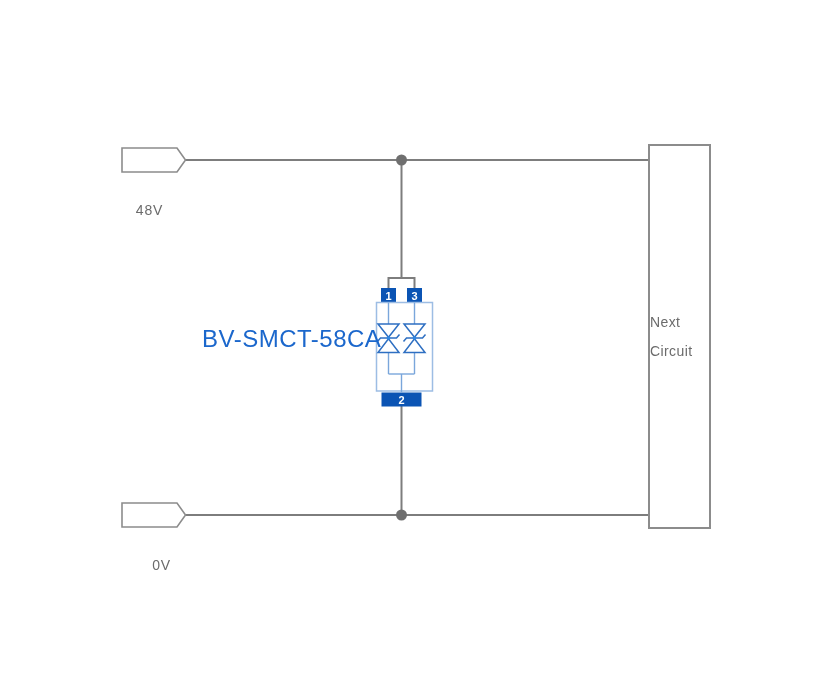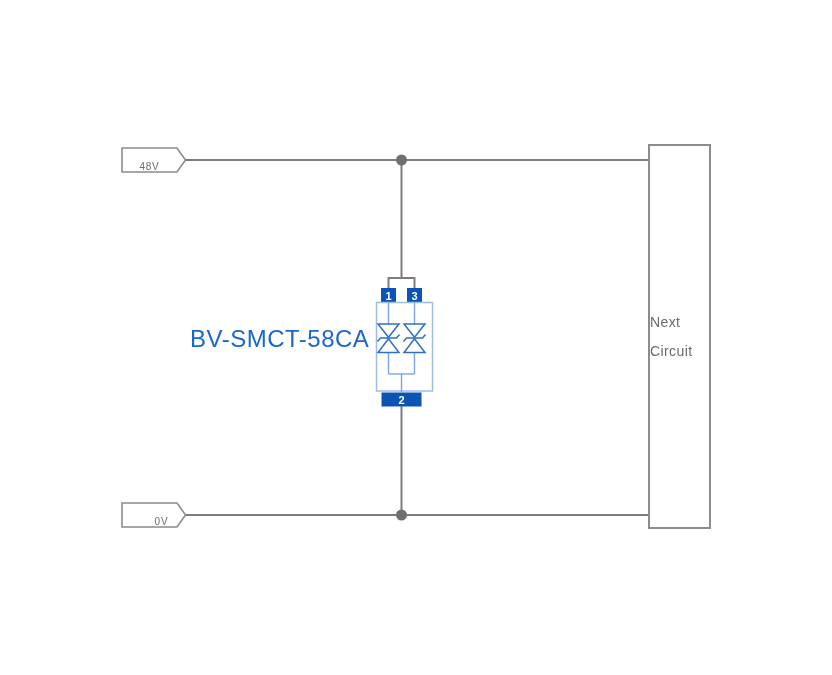--- a/index.html
+++ b/index.html
@@ -31,29 +31,30 @@
   .diode  { stroke: var(--diode_stroke); stroke-width: 1.5; fill: none; }
   .diode-dot { fill: var(--diode_dot); stroke: none; }
   
   .rail-label {
     position: absolute;
     width: 55px;
     height: 36px;
     display: flex;
     align-items: center;
     justify-content: center;
-    font-size: 10px;
+    font-size: 14px;
     letter-spacing: 0.8px;
     color: var(--label_text);
+    margin-top: 44px;
   }
   .rail-label.top    { left: 122px; top: 148px; }
   .rail-label.bottom { left: 134px; top: 503px; }
   .component-label {
     position: absolute;
-    left: 190px;
+    left: 202px;
     top: 325px;
     width: 175px;
     height: 30px;
     font-size: 24px;
     letter-spacing: 0.5px;
     color: var(--component_text);
     white-space: nowrap;
   }
   .next-circuit {
     position: absolute;

